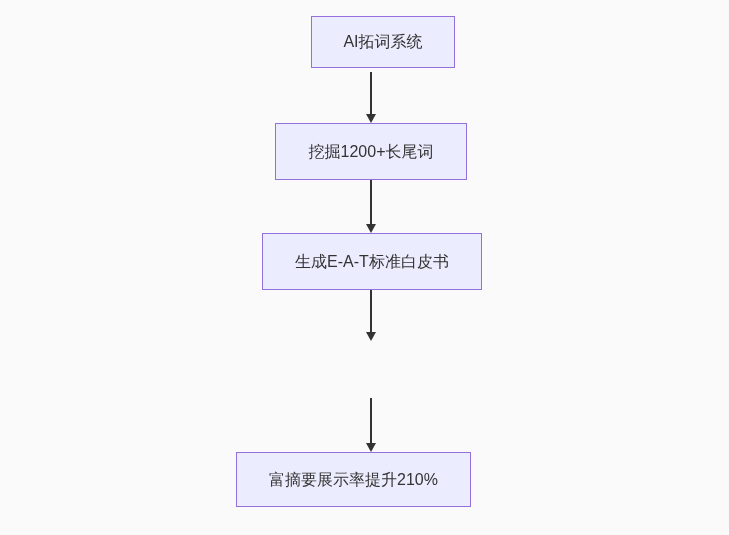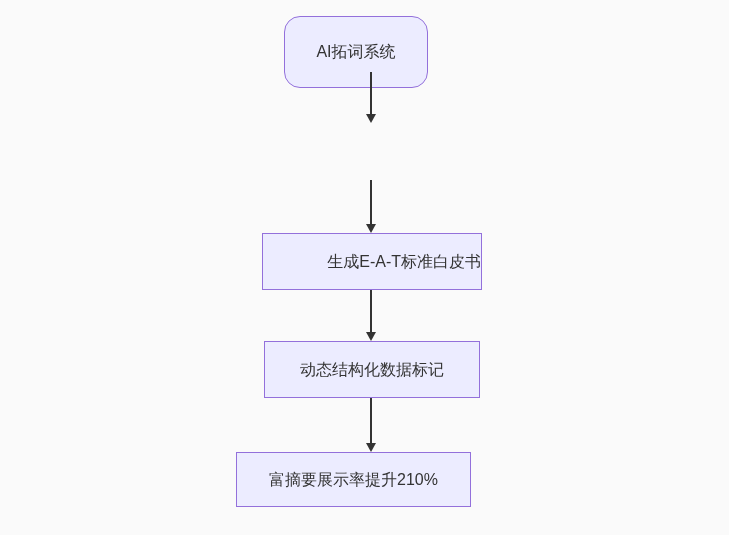--- a/index.html
+++ b/index.html
@@ -25,23 +25,23 @@
     border: 1.5px solid #9370db;
     color: #333333;
     font-size: 16px;
     display: flex;
     align-items: center;
     justify-content: center;
     text-align: center;
     line-height: 1.2;
     white-space: nowrap;
   }
-  .node-1 { left: 284px; top: 16px;  width: 144px; height: 72px; border-radius: 16px; }
+  .node-1 { left: 311px; top: 16px;  width: 144px; height: 52px; }
   .node-2 { left: 275px; top: 123px; width: 192px; height: 57px; }
-  .node-3 { left: 262px; top: 233px; width: 220px; height: 57px; justify-content: flex-end; }
+  .node-3 { left: 262px; top: 233px; width: 220px; height: 57px; }
   .node-4 { left: 264px; top: 341px; width: 216px; height: 57px; }
   .node-5 { left: 236px; top: 452px; width: 235px; height: 55px; }
 
   .edge {
     position: absolute;
     left: 360px;
     width: 22px;
   }
   .edge-1 { top: 72px;  height: 51px; }
   .edge-2 { top: 180px; height: 53px; }
@@ -74,38 +74,38 @@
 
   <div class="node node-1">
     <span>AI拓词系统</span>
   </div>
 
   <div class="edge edge-1">
     <div class="edge-line"></div>
     <div class="edge-head"></div>
   </div>
 
+  <div class="node node-2">
+    <span>挖掘1200+长尾词</span>
+  </div>
 
   <div class="edge edge-2">
     <div class="edge-line"></div>
     <div class="edge-head"></div>
   </div>
 
   <div class="node node-3">
     <span>生成E-A-T标准白皮书</span>
   </div>
 
   <div class="edge edge-3">
     <div class="edge-line"></div>
     <div class="edge-head"></div>
   </div>
 
-  <div class="node node-4">
-    <span>动态结构化数据标记</span>
-  </div>
 
   <div class="edge edge-4">
     <div class="edge-line"></div>
     <div class="edge-head"></div>
   </div>
 
   <div class="node node-5">
     <span>富摘要展示率提升210%</span>
   </div>
 

